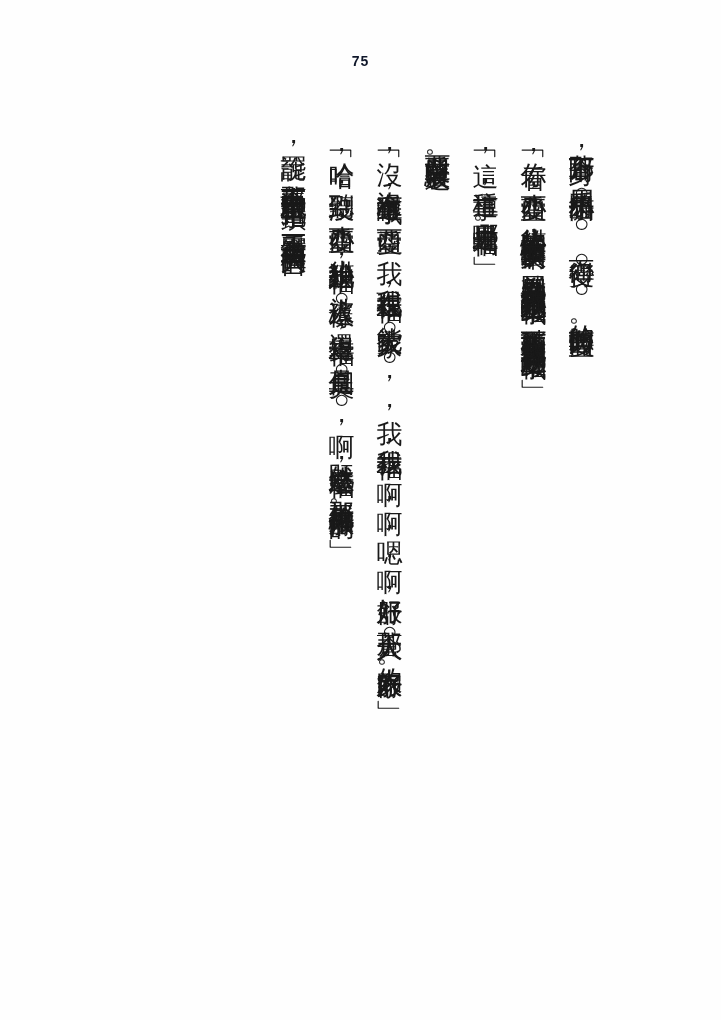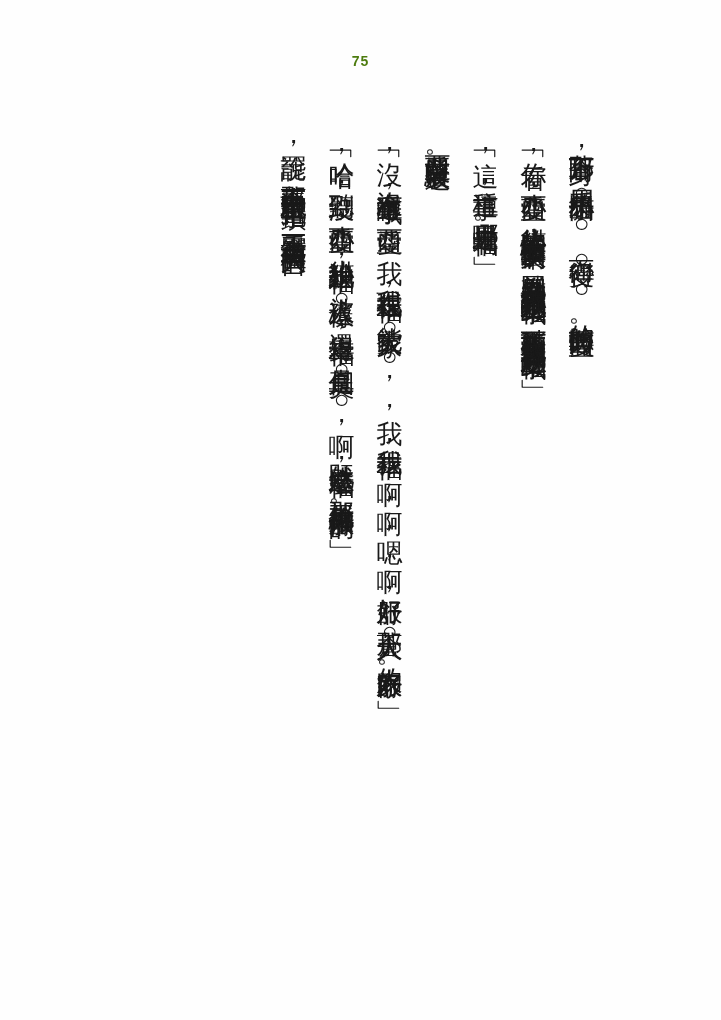--- a/index.html
+++ b/index.html
@@ -20,21 +20,21 @@
   .page-number {
     position: absolute;
     top: 53px;
     left: 0;
     width: 721px;
     text-align: center;
     font-family: "Liberation Sans", "DejaVu Sans", sans-serif;
     font-weight: bold;
     font-size: 14px;
     letter-spacing: 1px;
-    color: #4d7c0f;
+    color: #0f172a;
   }
 
   
   .text-area {
     position: absolute;
     top: 92px;
     right: 116px;
     height: 888px;
     writing-mode: vertical-rl;
     text-orientation: mixed;

